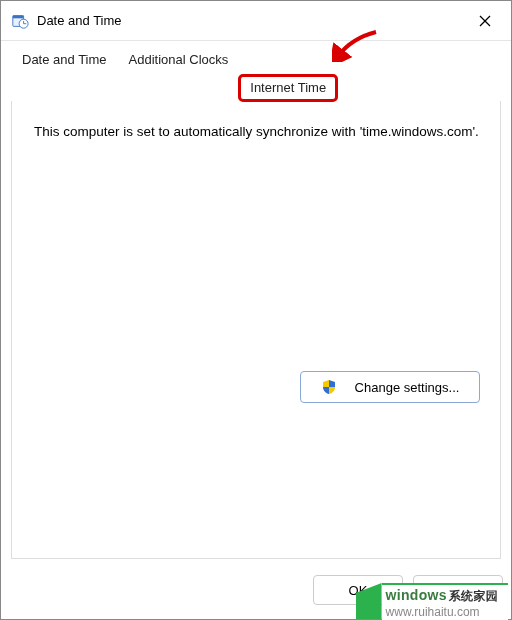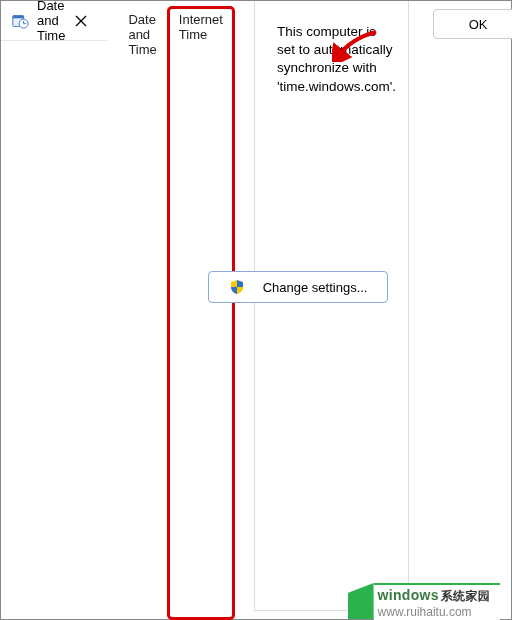--- a/index.html
+++ b/index.html
@@ -11,21 +11,21 @@
       height: 620px;
       position: relative;
       overflow: hidden;
     }
     .window {
       width: 512px;
       height: 620px;
       border: 1px solid #888;
       background: #fff;
       display: flex;
-      flex-direction: row;
+      flex-direction: column;
     }
     .titlebar {
       height: 40px;
       display: flex;
       align-items: center;
       padding: 0 10px;
       border-bottom: 1px solid #e5e5e5;
     }
     .titlebar-icon {
       width: 18px;
@@ -58,20 +58,21 @@
       color: #222;
       background: #fff;
       border: 1px solid transparent;
       cursor: pointer;
       position: relative;
     }
     .tab.active {
       border: 1px solid #ccc;
       border-bottom-color: #fff;
       border-radius: 3px 3px 0 0;
+      margin-top: 28px;
     }
     .tab.highlight {
       outline: 3px solid #d90000;
       outline-offset: -2px;
       border-radius: 4px;
     }
     .tabstrip-line {
       position: absolute;
       left: 10px;
       right: 10px;
@@ -129,21 +130,21 @@
       justify-content: center;
     }
     .arrow {
       position: absolute;
       left: 332px;
       top: 28px;
       pointer-events: none;
     }
     .watermark {
       position: absolute;
-      right: 12px;
+      right: 4px;
       bottom: 0;
       pointer-events: none;
     }
     .wm-box {
       display: flex;
       align-items: stretch;
     }
     .wm-flag {
       width: 26px;
       height: 36px;
@@ -182,20 +183,21 @@
     <span class="close-btn">
       <svg width="12" height="12" viewBox="0 0 12 12">
         <line x1="1" y1="1" x2="11" y2="11" stroke="#000" stroke-width="1.2"></line>
         <line x1="11" y1="1" x2="1" y2="11" stroke="#000" stroke-width="1.2"></line>
       </svg>
     </span>
   </div>
 
   <div class="tabs">
     <div class="tab">Date and Time</div>
+    <div class="tab">Additional Clocks</div>
     <div class="tab active highlight">Internet Time</div>
     <div class="tabstrip-line"></div>
   </div>
 
   <div class="content">
     <div class="text-block">This computer is set to automatically synchronize with 'time.windows.com'.</div>
 
     <div class="change-btn">
       <span class="shield">
         <svg viewBox="0 0 16 16">

